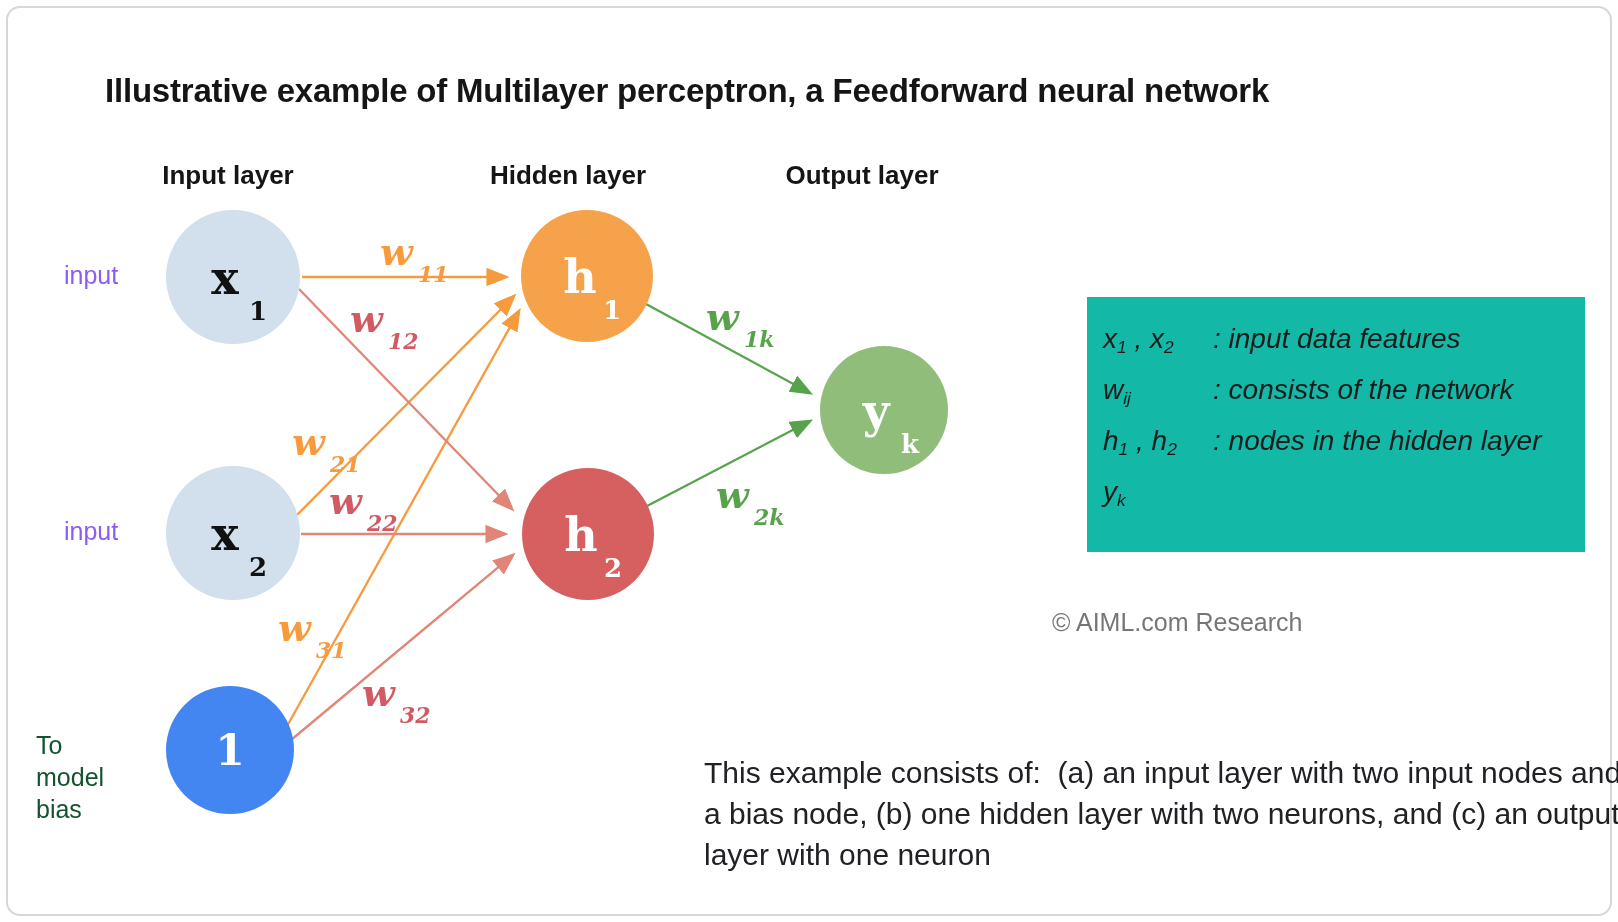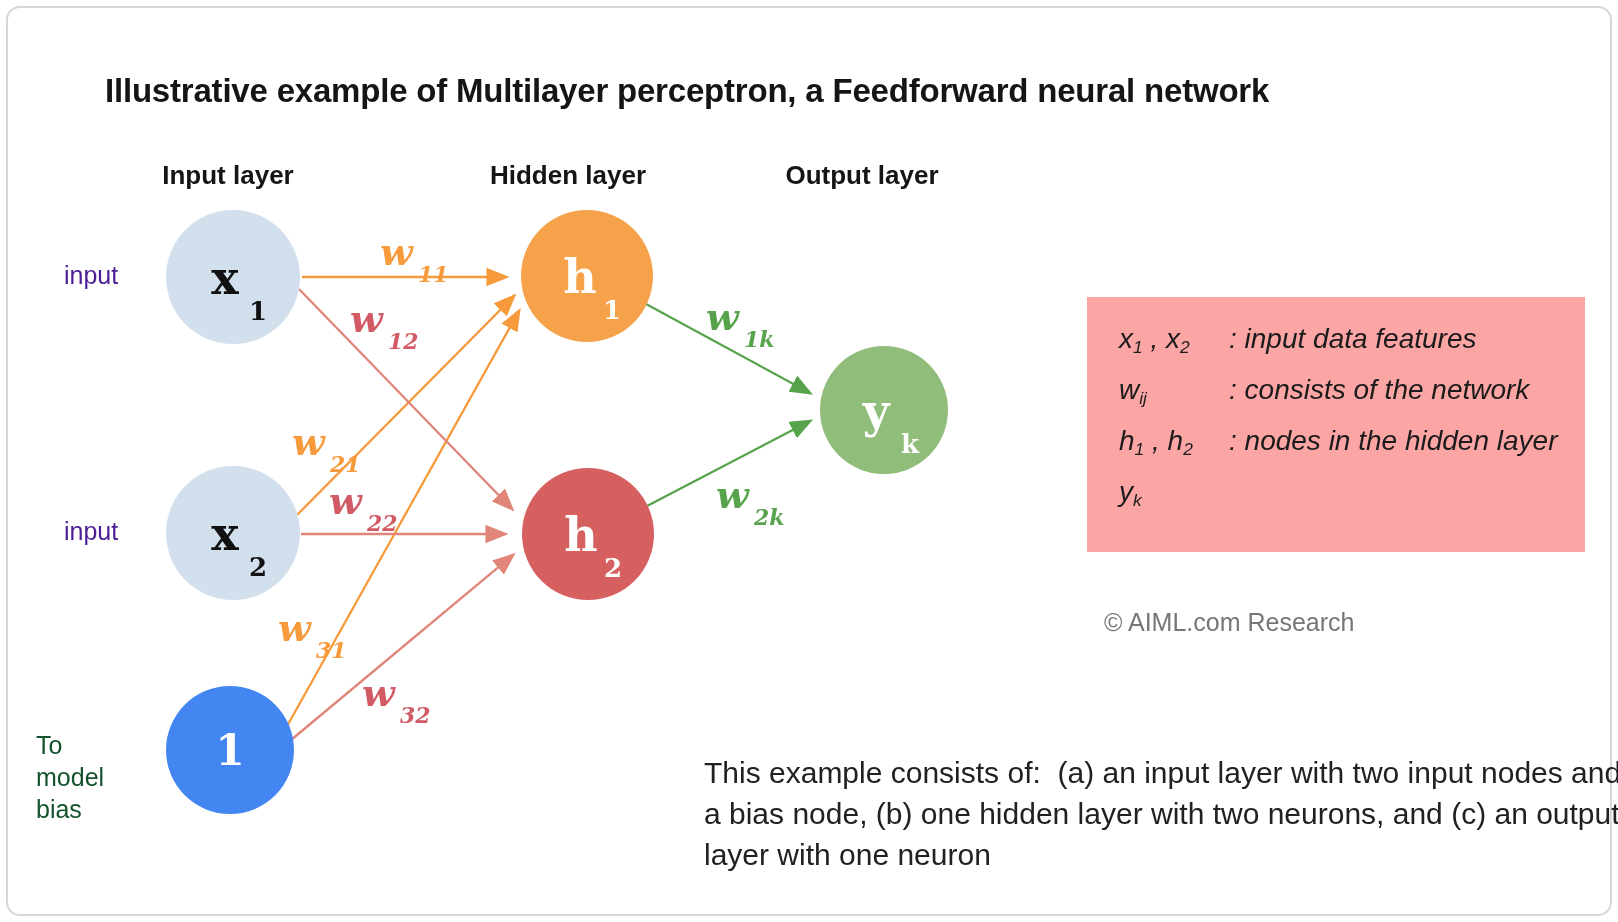--- a/index.html
+++ b/index.html
@@ -15,49 +15,49 @@
     font-size:33px;font-weight:700;color:#151515;letter-spacing:-0.2px;
   }
   .layer-header{
     position:absolute;top:160px;width:220px;text-align:center;
     font-size:26px;font-weight:700;color:#151515;
   }
   .lh-input{left:118px;}
   .lh-hidden{left:458px;}
   .lh-output{left:752px;}
   .side-label{
-    position:absolute;font-size:25px;color:#4c1d95;
+    position:absolute;font-size:25px;color:#8b5cf6;
   }
   .sl-input1{left:64px;top:261px;}
   .sl-input2{left:64px;top:517px;}
   .bias-label{
     position:absolute;left:36px;top:729px;width:120px;text-align:left;
     font-size:25px;line-height:32px;color:#14532d;
   }
   svg.net{position:absolute;left:0;top:0;}
   .edge{stroke-width:2.3;fill:none;}
   .w-main{font-family:"DejaVu Serif",serif;font-style:italic;font-weight:700;font-size:38px;}
   .w-sub{font-family:"DejaVu Serif",serif;font-style:italic;font-weight:700;font-size:22px;}
   .n-main{font-family:"DejaVu Serif",serif;font-weight:700;font-size:46px;text-anchor:middle;}
   .n-sub{font-family:"DejaVu Serif",serif;font-weight:700;font-size:26px;text-anchor:middle;}
   .n-one{font-family:"DejaVu Serif",serif;font-weight:700;font-size:42px;text-anchor:middle;}
   .legend{
     position:absolute;left:1087px;top:297px;width:498px;height:255px;
-    background:#fca5a5;box-sizing:border-box;padding:26px 0 0 32px;
+    background:#14b8a6;box-sizing:border-box;padding:26px 0 0 16px;
   }
   .legend-line{
     display:flex;align-items:baseline;height:51px;
     font-style:italic;font-size:28px;color:#1b1b1b;
   }
   .legend-line .sym{min-width:110px;white-space:pre;}
   .legend-line .sym span{white-space:pre;}
   .legend-line .def{white-space:pre;}
   .sub{font-size:0.62em;position:relative;top:0.30em;}
   .copyright{
-    position:absolute;left:1104px;top:608px;font-size:25px;color:#767676;
+    position:absolute;left:1052px;top:608px;font-size:25px;color:#767676;
   }
   .description{
     position:absolute;left:656px;top:752px;
     font-size:30px;line-height:41px;color:#202124;margin-left:48px;
   }
   .description div{white-space:pre;}
 </style>
 </head>
 <body>
 

